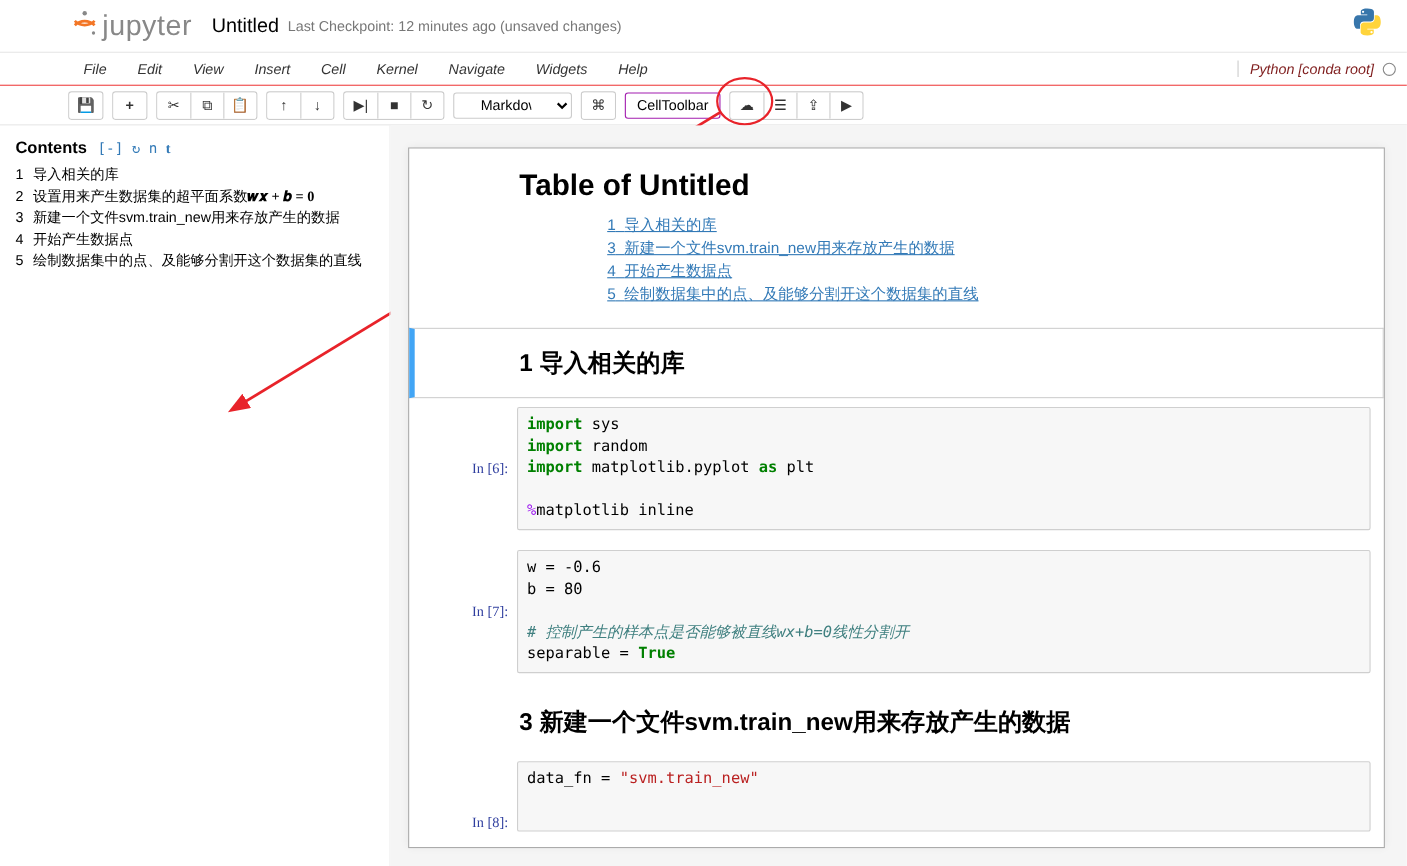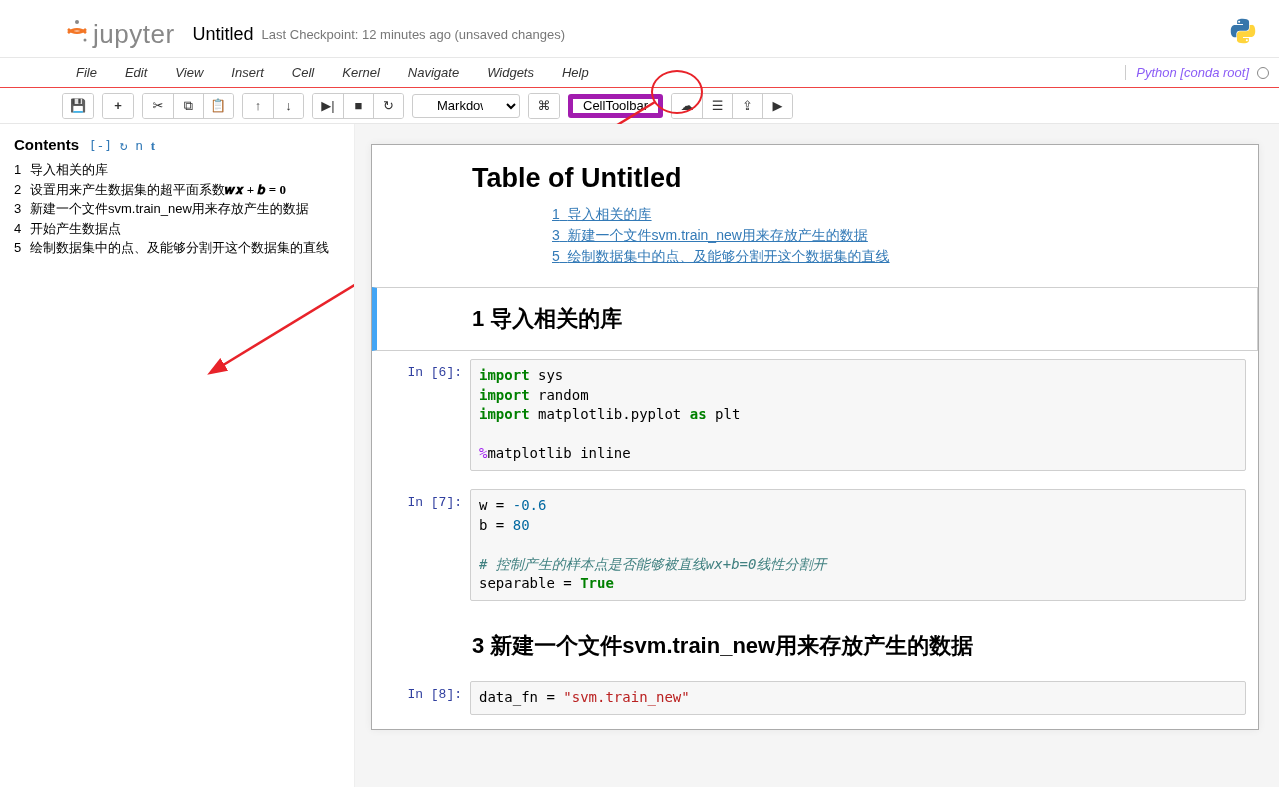--- a/index.html
+++ b/index.html
@@ -1,33 +1,33 @@
 <!DOCTYPE html>
 <html><head>
 <meta charset="utf-8">
 <style>
 * { box-sizing: border-box; margin: 0; padding: 0; }
 body { font-family: "Helvetica Neue", Helvetica, Arial, sans-serif; font-size: 13px; color: #000; background: #fff; overflow: hidden; }
-.header { display: flex; align-items: center; padding: 17px 10px 6px 65px; border-bottom: 1px solid #e7e7e7; justify-content: space-between; }
+.header { display: flex; align-items: center; padding: 6px 10px 6px 65px; border-bottom: 1px solid #e7e7e7; justify-content: space-between; }
 .logo { display: flex; align-items: center; color: #888; }
 .logo-icon { color: #F37626; font-size: 22px; margin-right: 4px; }
 .logo-text { font-size: 26px; color: #888; letter-spacing: 0.5px; font-family: "Helvetica Neue", sans-serif; }
 .nb-title { font-size: 18px; color: #000; margin-left: 18px; }
 .checkpoint { font-size: 13px; color: #777; margin-left: 8px; }
 .python-icon { margin-left: auto; margin-right: 12px; font-size: 24px; }
 .python-icon svg { width: 28px; height: 28px; }
 .menubar { display: flex; align-items: center; padding: 0 10px 0 62px; border-bottom: 1px solid #ef4444; height: 30px; font-style: italic; }
 .menu-item { padding: 6px 14px; font-size: 13px; color: #333; cursor: pointer; }
-.kernel-indicator { margin-left: auto; display: flex; align-items: center; gap: 8px; border-left: 1px solid #ccc; padding-left: 10px; font-size: 13px; color: #8b5cf6; }
+.kernel-indicator { margin-left: auto; display: flex; align-items: center; gap: 8px; border-left: 1px solid #ccc; padding-left: 10px; font-size: 13px; color: #7f1d1d; }
 .kernel-circle { width: 12px; height: 12px; border: 1px solid #888; border-radius: 50%; }
 .toolbar { display: flex; align-items: center; padding: 4px 10px 4px 62px; border-bottom: 1px solid #e7e7e7; gap: 2px; height: 36px; }
 .btn-group { display: flex; border: 1px solid #ccc; border-radius: 3px; overflow: hidden; margin-right: 6px; }
 .btn { width: 30px; height: 24px; display: flex; align-items: center; justify-content: center; background: #fff; cursor: pointer; font-size: 13px; color: #333; }
 .btn + .btn { border-left: 1px solid #ccc; }
-.btn-wide { width: auto; padding: 0 10px; height: 24px; border: 5px solid #a21caf; border-radius: 3px; background: #fff; cursor: pointer; font-size: 13px; margin-right: 6px; display: flex; align-items: center; }
+.btn-wide { width: auto; padding: 0 10px; height: 24px; border: 1px solid #a21caf; border-radius: 3px; background: #fff; cursor: pointer; font-size: 13px; margin-right: 6px; display: flex; align-items: center; }
 .select-cell { height: 24px; border: 1px solid #ccc; border-radius: 3px; background: #fff; font-size: 13px; padding: 0 20px; margin-right: 6px; width: 108px; }
 .highlight-circle { position: absolute; border: 2px solid #E8232A; border-radius: 50%; width: 52px; height: 44px; top: 70px; left: 651px; pointer-events: none; }
 .arrow-svg { position: absolute; top: 92px; left: 200px; pointer-events: none; }
 .main-area { display: flex; height: calc(100vh - 104px); position: relative; }
 .sidebar { width: 355px; padding: 12px 14px; overflow-y: auto; font-size: 13px; border-right: 1px solid #eee; }
 .sidebar-title { font-weight: bold; font-size: 15px; }
 .sidebar-controls { color: #337ab7; font-size: 13px; font-weight: normal; margin-left: 4px; }
 .sidebar-controls span { margin: 0 2px; cursor: pointer; font-family: monospace; }
 .toc-sidebar-list { list-style: none; padding: 0; margin-top: 6px; }
 .toc-sidebar-list li { display: flex; gap: 6px; line-height: 1.5; font-size: 13px; color: #000; }
@@ -36,24 +36,24 @@
 .nb-inner { background: #fff; border: 1px solid #ababab; box-shadow: 0 0 8px rgba(0,0,0,.06); }
 .toc-cell { padding: 18px 40px 18px 100px; }
 .toc-title { font-size: 27px; font-weight: bold; margin-bottom: 12px; }
 .toc-list { list-style: none; padding-left: 80px; }
 .toc-list li { margin: 3px 0; }
 .toc-list a { color: #337ab7; text-decoration: underline; font-size: 14px; }
 .section { padding: 8px 40px 8px 100px; }
 .section-active { border-left: 5px solid #42A5F5; padding-left: 95px; background:#fff; margin-bottom:4px; border-top:1px solid #cfcfcf; border-right:1px solid #cfcfcf; border-bottom:1px solid #cfcfcf;}
 .section h2 { font-size: 22px; font-weight: bold; margin: 8px 0; }
 .code-cell { display: flex; padding: 4px 12px 4px 12px; margin-bottom: 10px; }
-.prompt { width: 86px; text-align: right; color: #303F9F; font-family: Liberation Mono, monospace; font-size: 13px; padding: 6px 8px 0 0; flex-shrink: 0; }
+.prompt { width: 86px; text-align: right; color: #303F9F; font-family: Liberation Serif, serif; font-size: 13px; padding: 6px 8px 0 0; flex-shrink: 0; margin-top: 42px; }
 .code-input { flex: 1; border: 1px solid #cfcfcf; background: #f7f7f7; border-radius: 2px; padding: 6px 8px; font-family: monospace; font-size: 14px; line-height: 1.4; white-space: pre; overflow-x: auto; }
 .kn { color: #008000; font-weight: bold; }
-.mi { color: #0369a1; text-align: right; }
+.mi { color: #000000; text-align: right; }
 .c1 { color: #408080; font-style: italic; }
 .kc { color: #008000; font-weight: bold; }
 .s1 { color: #BA2121; }
 .mg { color: #A020F0; }
 .math { font-style: italic; font-family: "Times New Roman", serif; }
 .fw-n { font-style: normal; }
 </style>
 </head>
 <body>
 
@@ -180,20 +180,21 @@
   </div>
 
   <div class="notebook">
     <div class="nb-inner">
 
       <div class="toc-cell">
         <div class="toc-title">Table of Untitled</div>
         <ul class="toc-list">
           <li><a href="#"><span>1</span>&nbsp;&nbsp;<span>导入相关的库</span></a></li>
           <li><a href="#"><span>3</span>&nbsp;&nbsp;<span>新建一个文件svm.train_new用来存放产生的数据</span></a></li>
+          <li><a href="#"><span>4</span>&nbsp;&nbsp;<span>开始产生数据点</span></a></li>
           <li><a href="#"><span>5</span>&nbsp;&nbsp;<span>绘制数据集中的点、及能够分割开这个数据集的直线</span></a></li>
         </ul>
       </div>
 
       <div class="section section-active">
         <h2>1  导入相关的库</h2>
       </div>
 
       <div class="code-cell">
         <div class="prompt">In [6]:</div>

